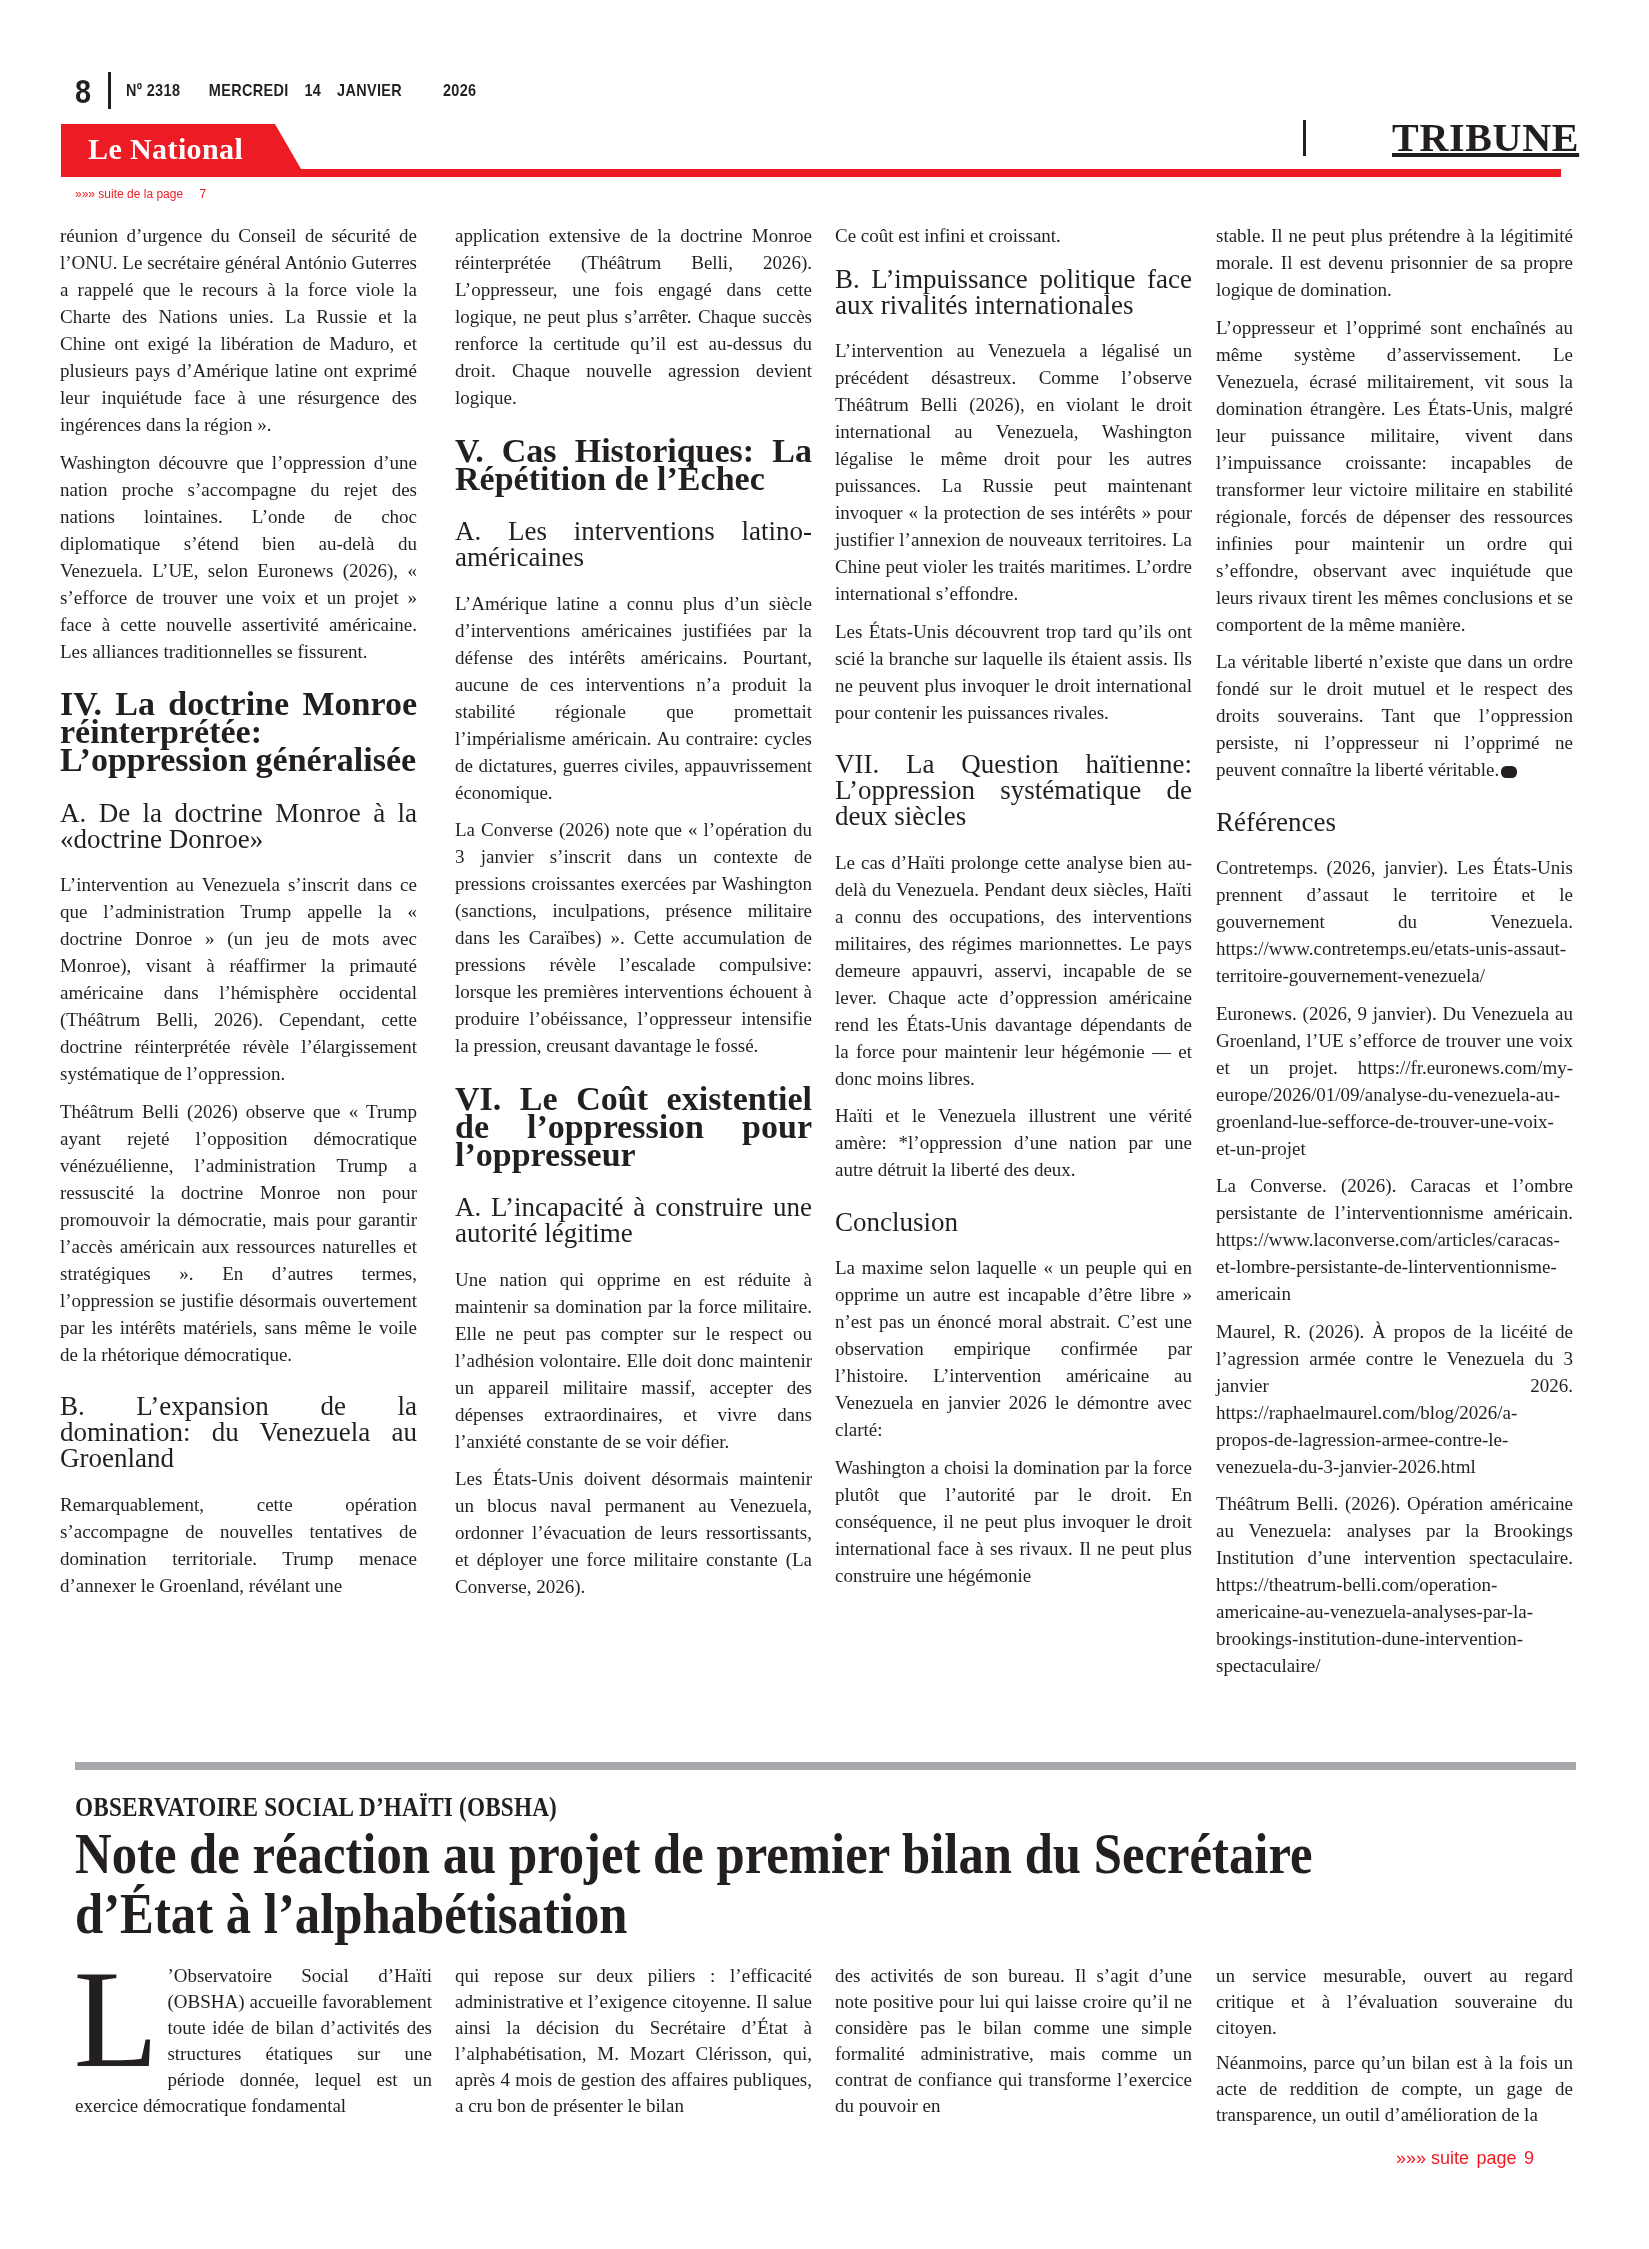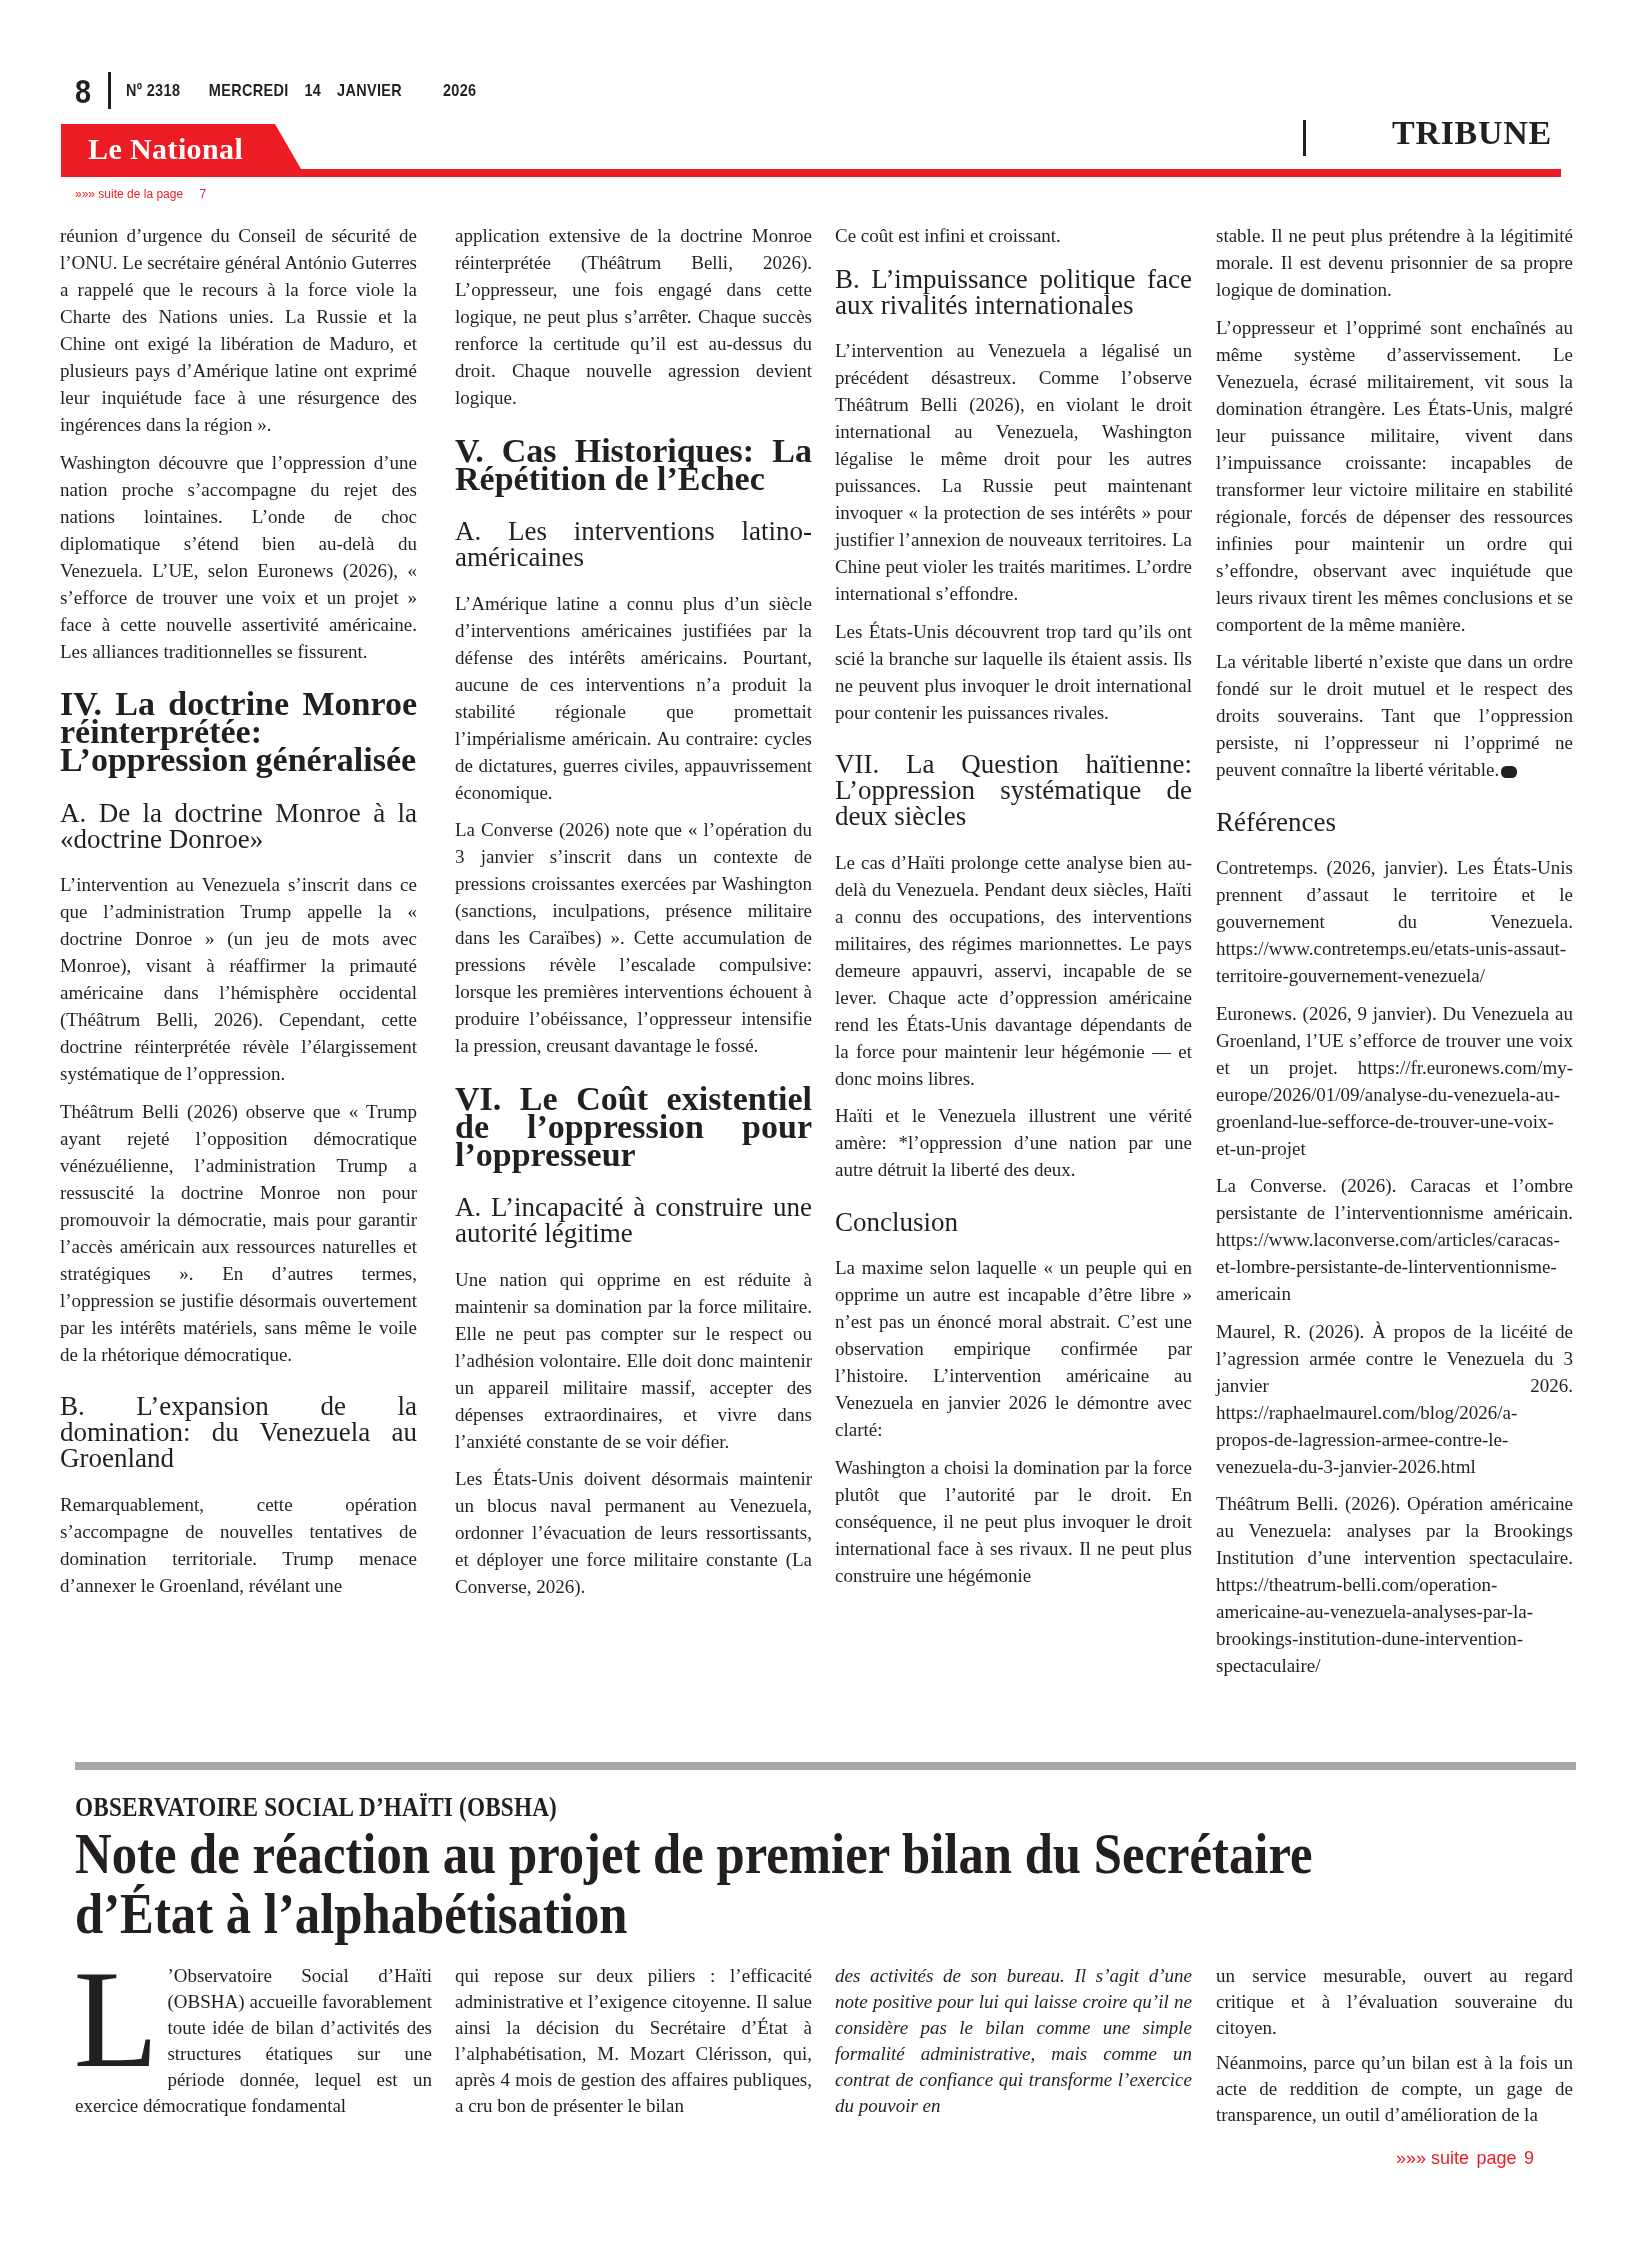--- a/index.html
+++ b/index.html
@@ -14,21 +14,21 @@
   .issue span.day { margin-right: 13.5px; }
   .issue span.date { margin-right: 13.5px; }
   .issue span.month { margin-right: 43px; }
 
   .brand-band { position: absolute; left: 61px; top: 124px; width: 1500px; height: 52px; }
   .brand-tab { position: absolute; left: 0; top: 0; width: 240px; height: 52px; background: #ed1c24;
                clip-path: polygon(0 0, 214px 0, 240px 45px, 240px 52px, 0 52px); }
   .brand-line { position: absolute; left: 0; top: 45px; width: 1500px; height: 7.5px; background: #ed1c24; }
   .brand-name { position: absolute; left: 27px; top: 7.5px; color: #ffffff; font-family: "Liberation Serif", serif; font-weight: bold; font-size: 30px; letter-spacing: 0.4px; }
   .section-bar { position: absolute; left: 1303px; top: 120px; width: 3px; height: 36px; background: #231f20; }
-  .section-name { position: absolute; left: 1392px; top: 114px; font-family: "Liberation Serif", serif; font-weight: bold; font-size: 34px; letter-spacing: 0.7px; }
+  .section-name { position: absolute; left: 1392px; top: 114px; font-family: "Liberation Serif", serif; font-weight: bold; font-size: 40px; letter-spacing: 0.7px; text-decoration: underline; }
 
   .cont-from { position: absolute; left: 75px; top: 187px; color: #ed1c24; font-family: "Liberation Sans", sans-serif; font-size: 12px; }
   .cont-from .num { margin-left: 16.5px; }
 
   
   .col { position: absolute; top: 222px; width: 357px; font-family: "Liberation Serif", serif; font-size: 19px; line-height: 27px; color: #231f20; }
   .col p { margin: 0 0 10.5px 0; text-align: justify; hyphens: none; }
   .col h2 { margin: 25.5px 0 22.5px 0; font-size: 34px; line-height: 28px; font-weight: bold; text-align: justify; text-align-last: left; }
   .col h3 { margin: 25.5px 0 19.5px 0; font-size: 27px; line-height: 26px; font-weight: normal; text-align: justify; text-align-last: left; }
   .col h2.first, .col h3.first { margin-top: 16.5px; }
@@ -42,21 +42,21 @@
 
   
   .kicker { position: absolute; left: 75px; top: 1792px; font-family: "Liberation Serif", serif; font-weight: bold; font-size: 27px; letter-spacing: 0.2px; transform: scaleX(0.86); transform-origin: left top; white-space: nowrap; }
   .headline { position: absolute; left: 75px; top: 1824px; width: 1575px; font-family: "Liberation Serif", serif; font-weight: bold; font-size: 57px; line-height: 60px; transform: scaleX(0.89); transform-origin: left top; }
   .headline div { white-space: nowrap; }
 
   .col2 { position: absolute; top: 1963px; width: 357px; font-family: "Liberation Serif", serif; font-size: 19px; line-height: 26px; }
   .col2 p { margin: 0 0 9px 0; text-align: justify; }
   .d1 { left: 75px; }
   .d2 { left: 455px; }
-  .d3 { left: 835px; font-style: italic; }
+  .d3 { left: 835px; }
   .d4 { left: 1216px; }
   .dropcap { float: left; font-family: "Liberation Serif", serif; font-size: 139px; line-height: 109px; height: 109px; margin: 1.5px 9px 0 -1.5px; font-weight: normal; }
 
   .cont-to { position: absolute; left: 1396px; top: 2148px; color: #ed1c24; font-family: "Liberation Sans", sans-serif; font-size: 18px; white-space: nowrap; }
   .cont-to .w { margin-right: 7.5px; text-align: right; }
 </style>
 </head>
 <body>
 
 <header>

